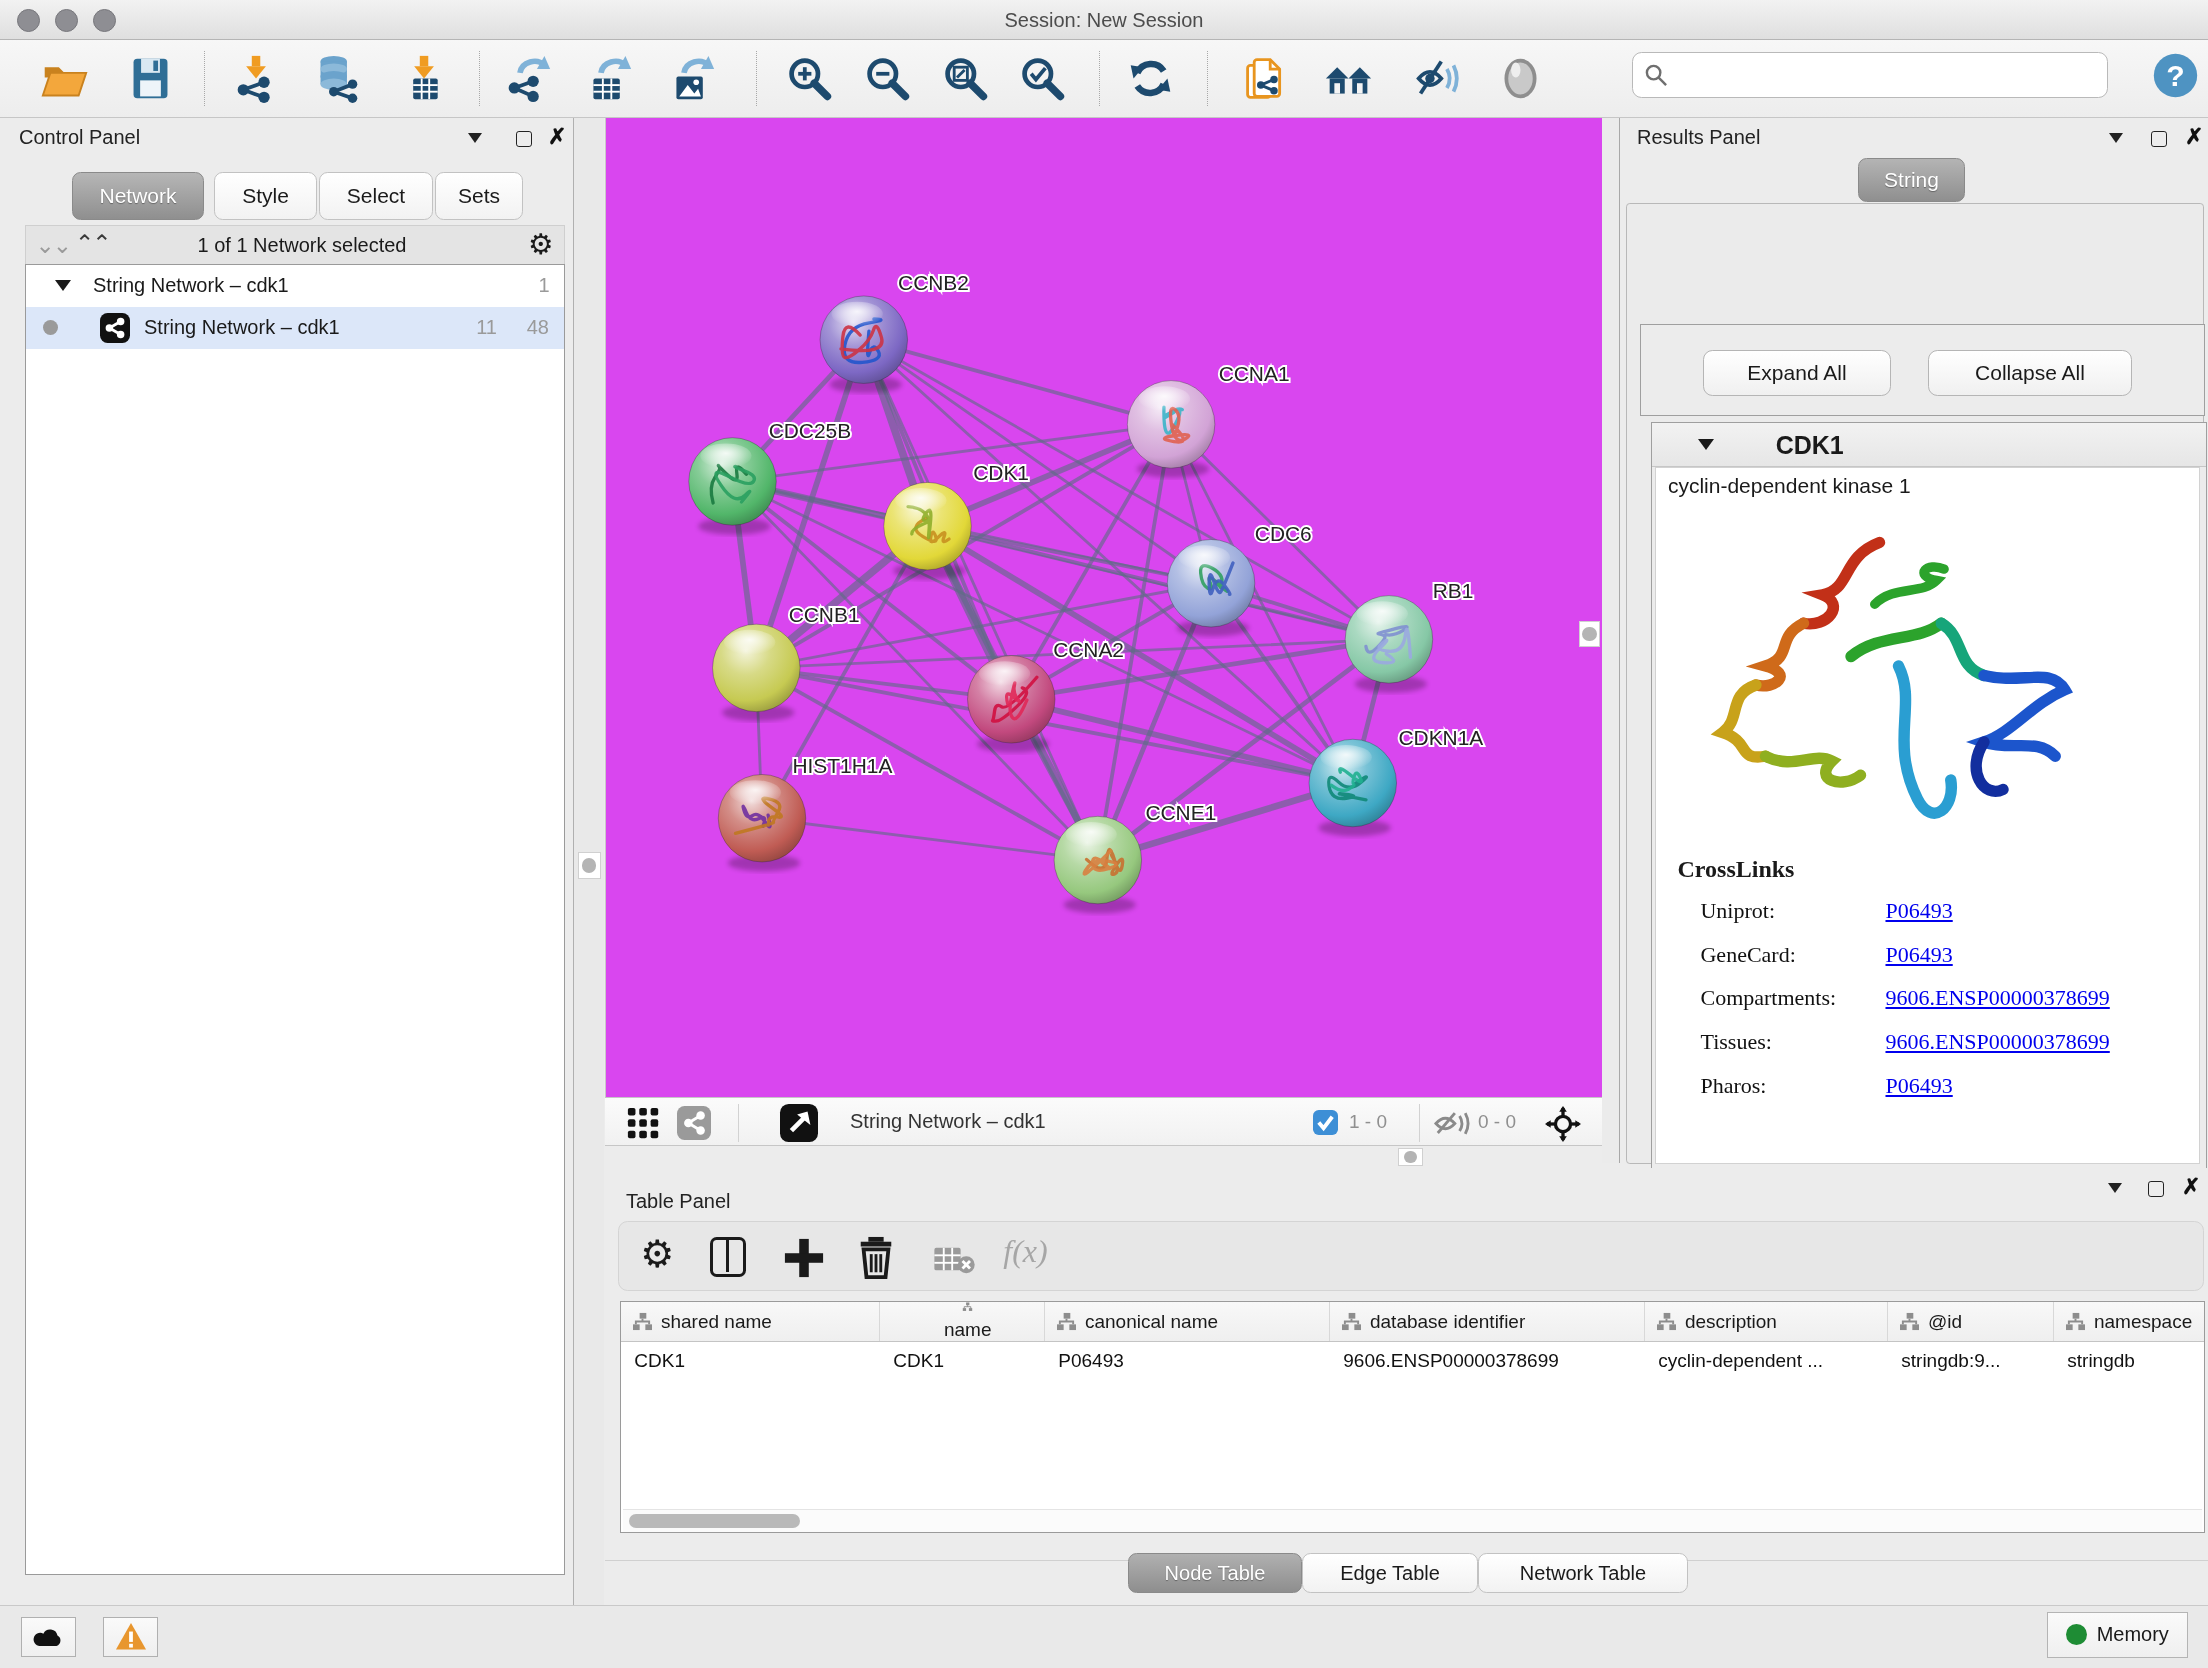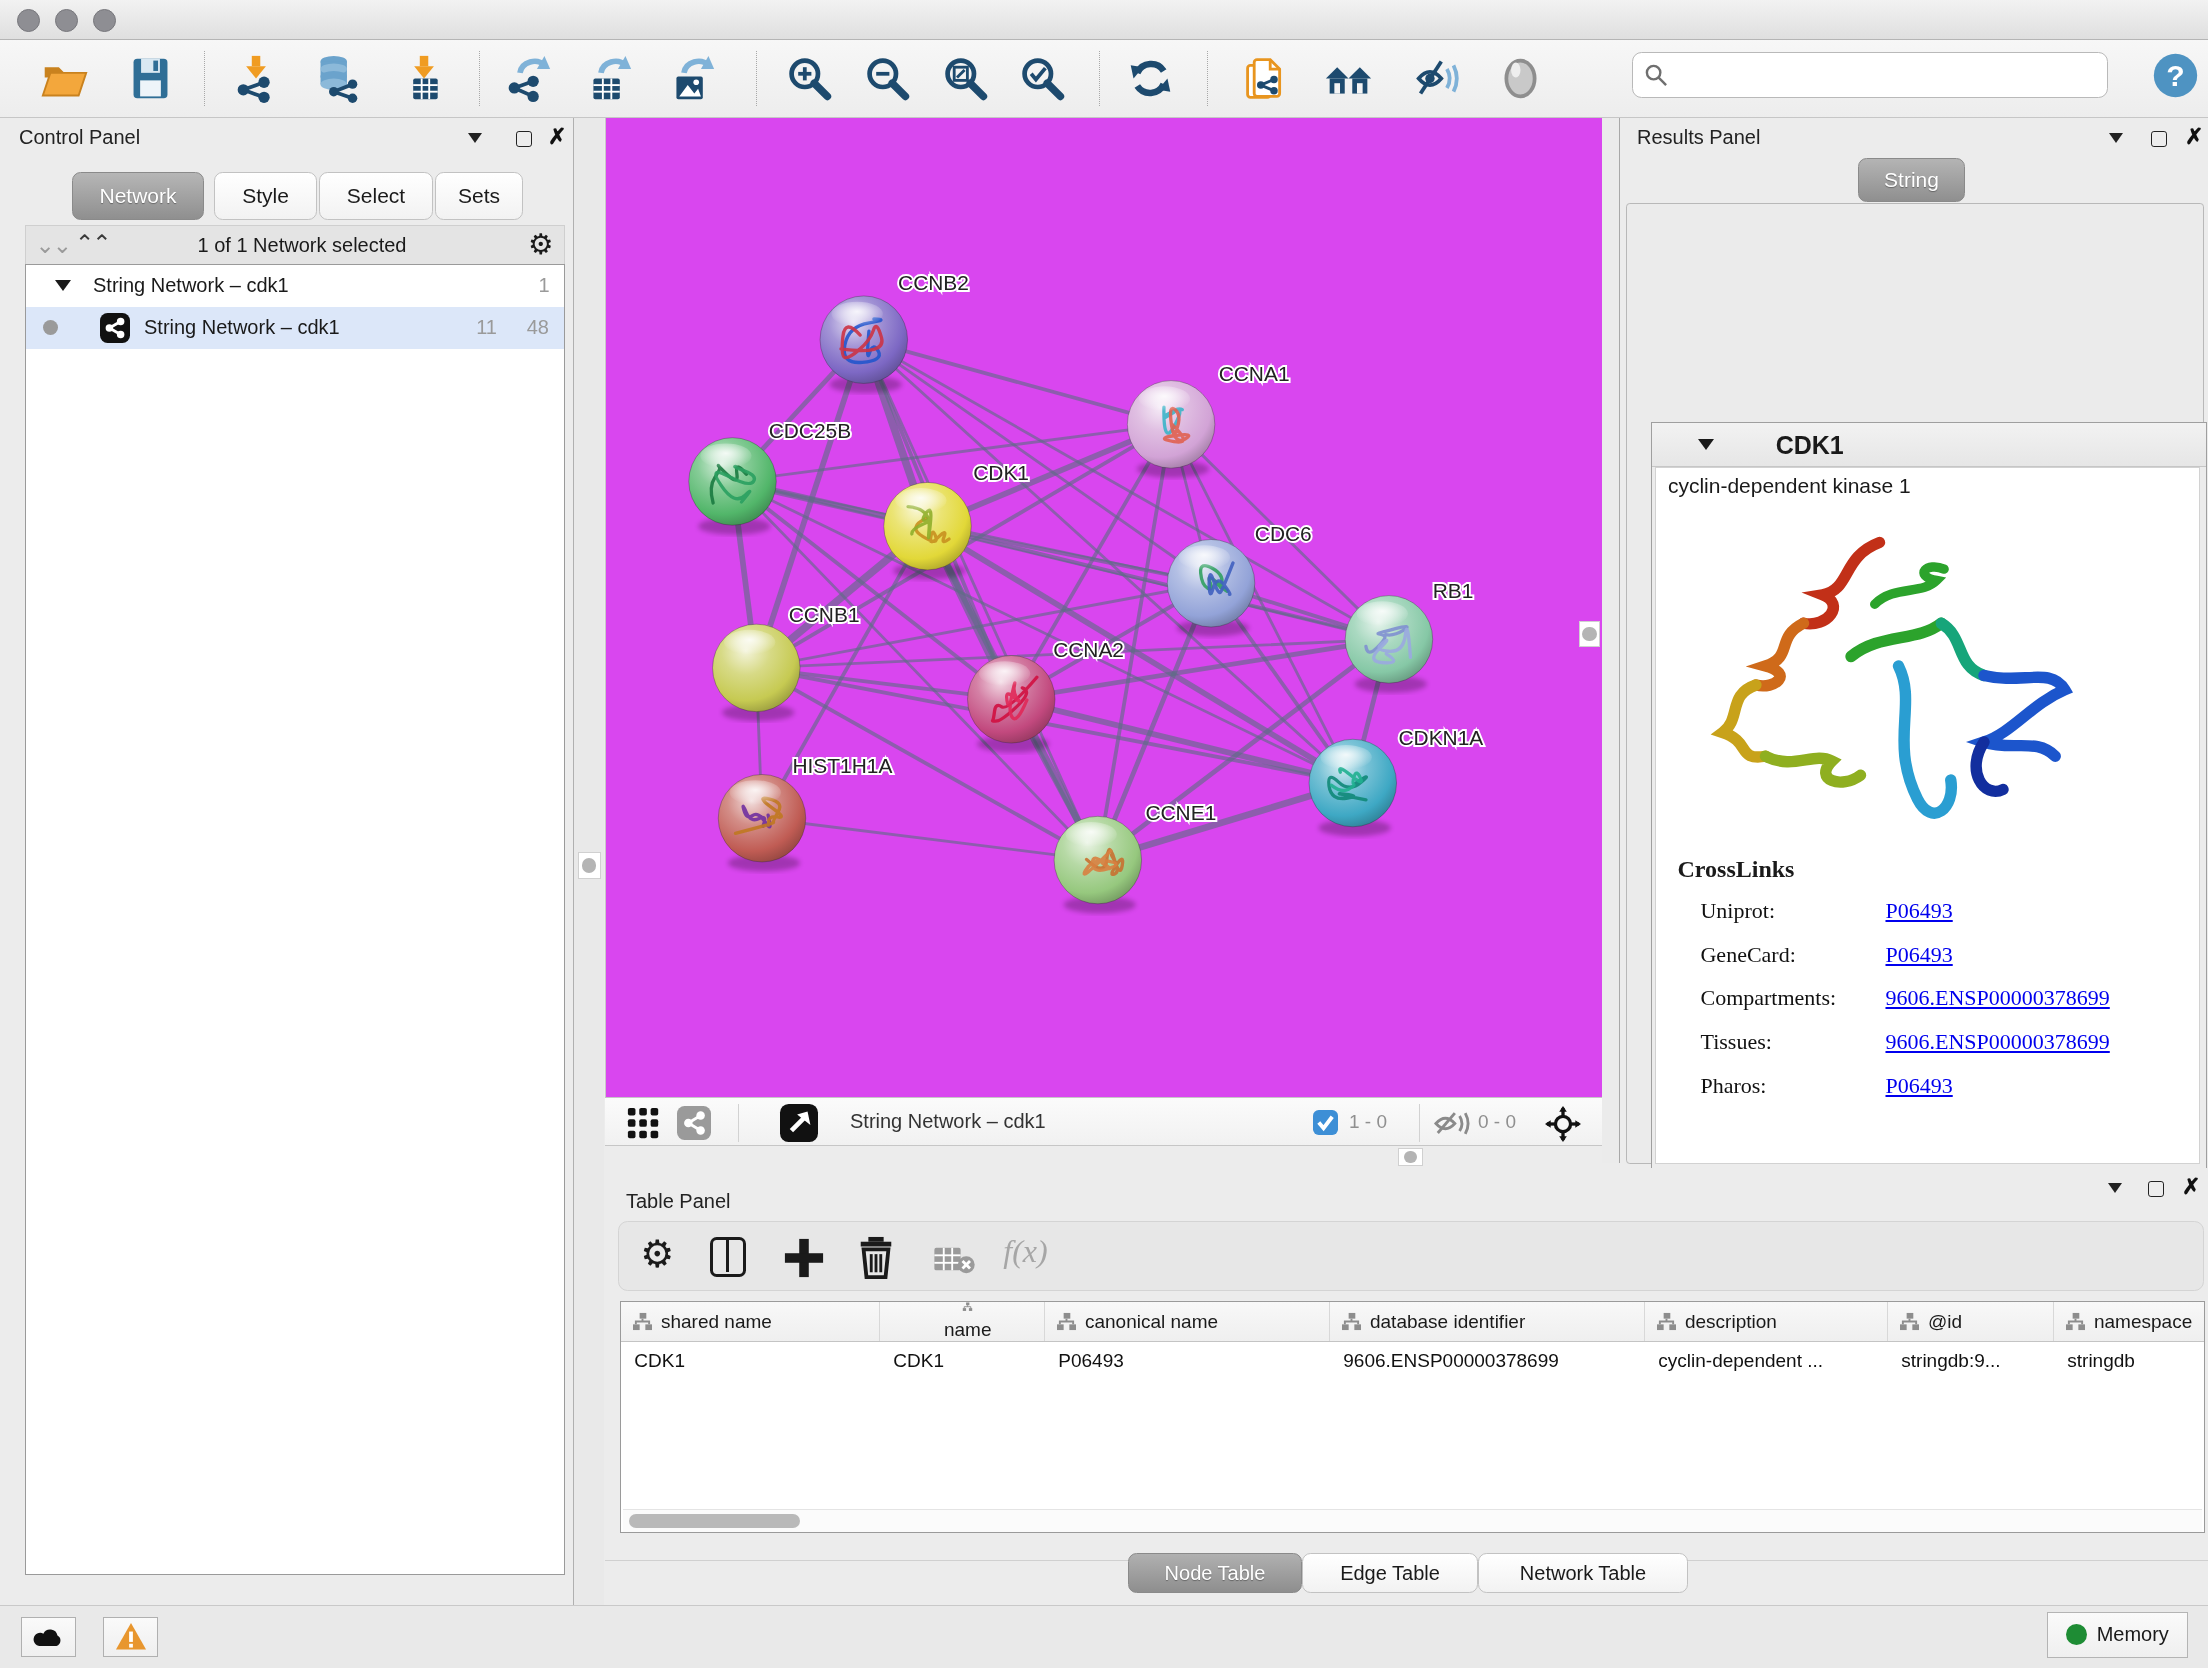--- a/index.html
+++ b/index.html
@@ -80,20 +80,21 @@
   #memory-btn { left:2047px; top:5.7px; width:141px; height:46px; background:linear-gradient(#fafafa,#efefef); border:1.9px solid #b4b4b4; display:flex; align-items:center; justify-content:center; gap:9.5px; font-size:20px; cursor:pointer; }
   #mem-dot { width:21px; height:21px; border-radius:50%; background:#1e8c34; }
 </style>
 </head>
 <body>
 
 <div id="titlebar" class="abs">
   <div class="tlight abs" style="left:17px"></div>
   <div class="tlight abs" style="left:55px"></div>
   <div class="tlight abs" style="left:93px"></div>
+  <div id="win-title" class="abs">Session: New Session</div>
 </div>
 
 <div id="toolbar" class="abs">
   <div class="tbtn abs" style="left:40px">
     <svg width="49" height="49" viewBox="0 0 52 52">
         <path d="M5,14 h15 l5,5 h20 v6 h-40 z" fill="#c9821e"></path>
         <path d="M3,44 L11,20 H49 L41,44 Z" fill="#f3a73c" stroke="#c9821e" stroke-width="2"></path>
       </svg>
   </div>
   <div class="tbtn abs" style="left:126px">
@@ -605,20 +606,24 @@
 
 <div id="results-panel" class="abs">
   <div class="panel-title abs" style="left:17px;top:7.6px">Results Panel</div>
   <div class="p-collapse abs" style="left:489px;top:15px"></div>
   <div class="p-float abs" style="left:531px;top:13.3px"></div>
   <div class="p-close abs" style="left:565px;top:11.4px">✗</div>
 
   <div id="string-tab" class="abs">String</div>
   <div id="rp-outer" class="abs">
 
+    <div id="rp-btnbox" class="abs">
+      <div class="rp-btn abs" style="left:62px;width:188px">Expand All</div>
+      <div class="rp-btn abs" style="left:287px;width:204px">Collapse All</div>
+    </div>
 
     <div id="rp-gene-box" class="abs">
       <div id="rp-gene-head" class="abs">
         <div class="abs" style="left:46px;top:16px;width:0;height:0;border-left:8.6px solid transparent;border-right:8.6px solid transparent;border-top:11.4px solid #1a1a1a"></div>
         <div class="abs" style="left:124px;top:7.6px;font-size:25px;font-weight:bold">CDK1</div>
       </div>
       <div id="rp-gene-content" class="abs">
         <div class="abs" style="left:11.4px;top:5.7px;font-size:21px">cyclin-dependent kinase 1</div>
 
         <svg class="abs" style="left:43px;top:46px" width="380" height="342" viewBox="0 0 400 360">

